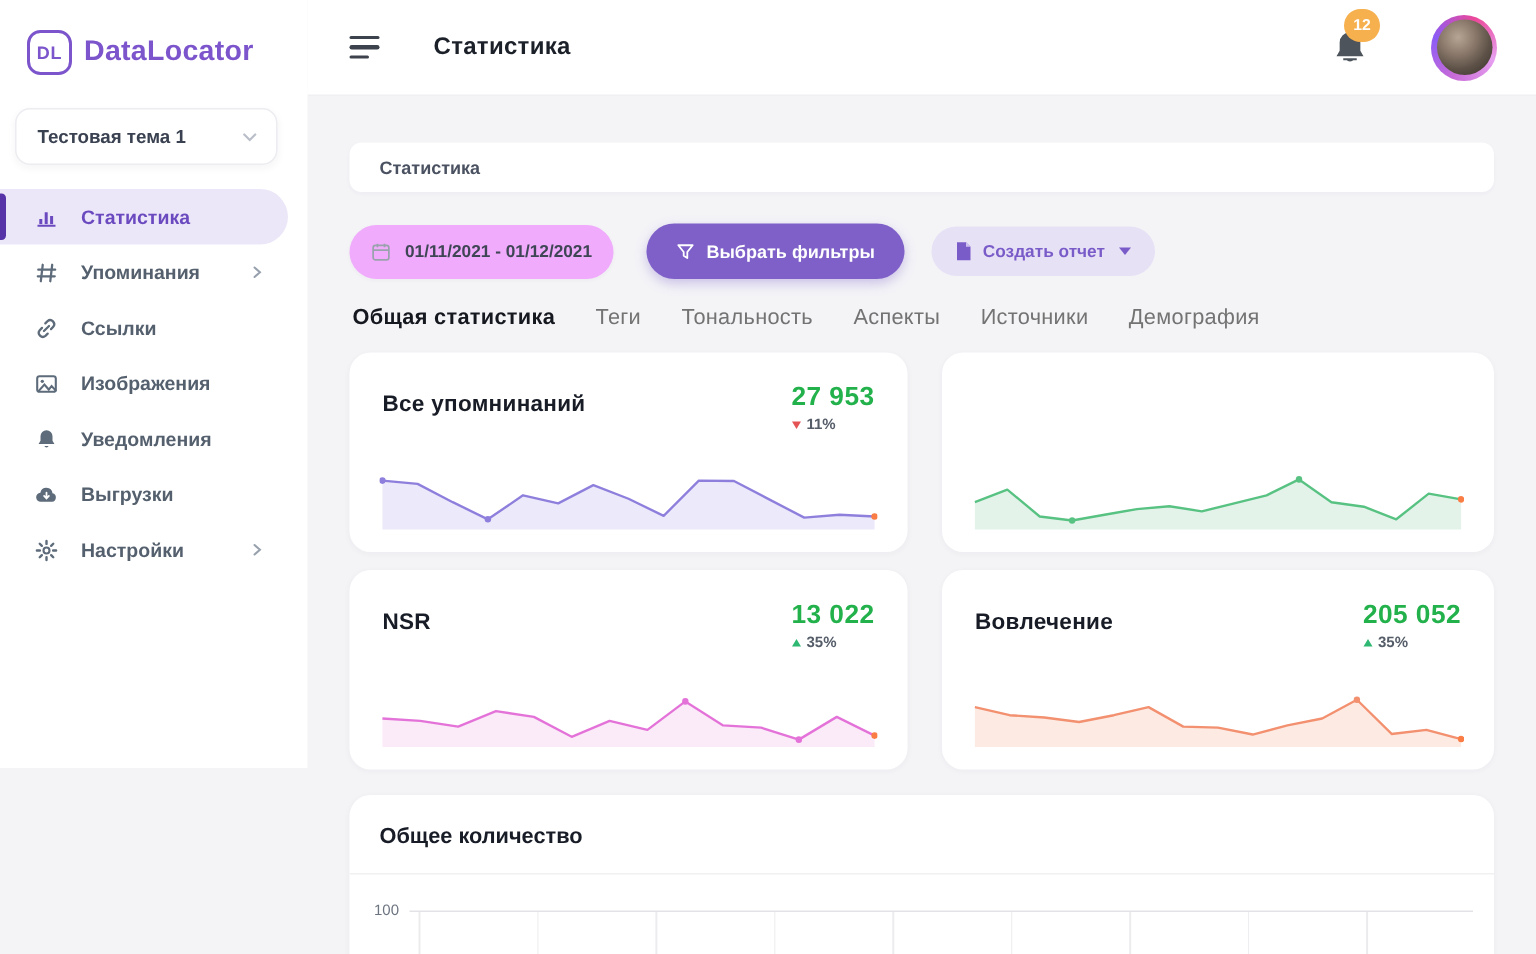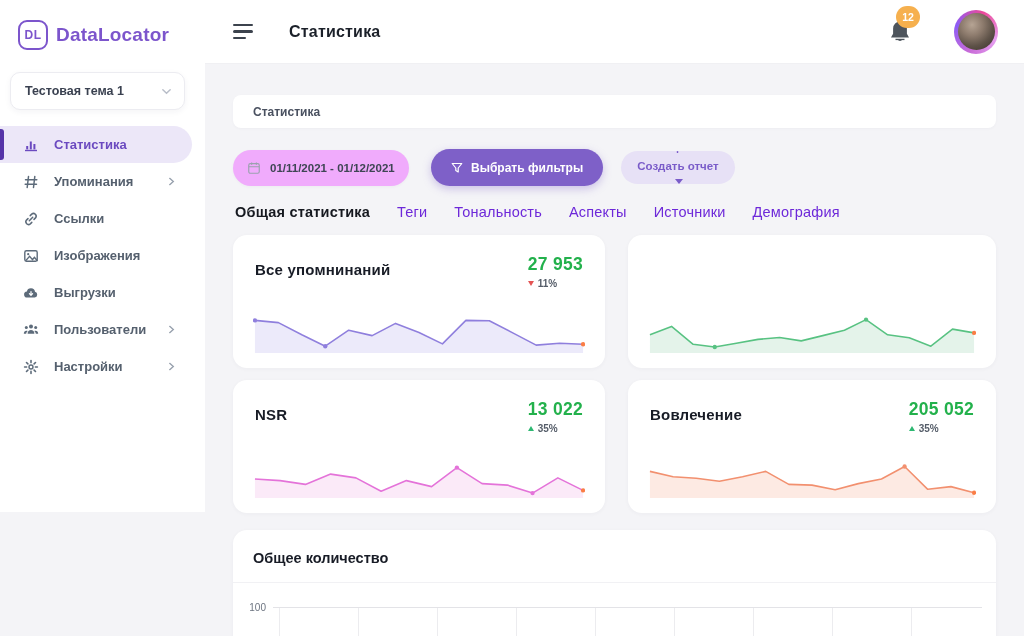--- a/index.html
+++ b/index.html
@@ -86,28 +86,28 @@
   .date-pill span { font-size:11.5px; color:#3e4554; font-weight:600; }
   .btn-filters {
     margin-left:22px; height:37px; padding:0 20px; border:none; cursor:pointer;
     background:#7e60c8; color:#fff; border-radius:19px; font-family:inherit;
     font-size:12px; font-weight:600; display:flex; align-items:center; gap:8px;
     box-shadow:0 3px 8px rgba(126,96,200,.35);
   }
   .btn-report {
     margin-left:18px; height:33px; padding:0 16px; border:none; cursor:pointer;
     background:#e7e1f6; color:#7a5cc9; border-radius:17px; font-family:inherit;
-    font-size:11.5px; font-weight:600; display:flex; align-items:center; gap:7px;flex-direction:column;
+    font-size:11.5px; font-weight:600; display:flex; align-items:center; gap:7px;
   }
   .caret-down {
     width:0; height:0; border-left:4px solid transparent; border-right:4px solid transparent;
     border-top:5px solid #7a5cc9; margin-left:2px;
   }
   .tabs { display:flex; align-items:center; gap:27px; margin:0 0 15px 2px; }
-  .tab { font-size:14.5px; color:#6d28d9; cursor:pointer; letter-spacing:.2px; }
+  .tab { font-size:14.5px; color:#737373; cursor:pointer; letter-spacing:.2px; }
   .tab.active { color:#15181f; font-weight:bold; }
   
   .cards-row { display:flex; gap:23px; margin-bottom:12px; }
   .cards-row.second { margin-bottom:17px; }
   .stat-card {
     background:#fff; border-radius:14px; height:133px; position:relative;
     box-shadow:0 1px 4px rgba(40,40,80,.04); padding:26px 22px 0 22px;
   }
   .stat-card.c0, .stat-card.c2 { width:372px; }
   .stat-card.c1, .stat-card.c3 { flex:1; }
@@ -193,44 +193,35 @@
         <svg class="ic" width="16" height="16" viewBox="0 0 16 16" fill="none" stroke="currentColor" stroke-width="1.4">
             <rect x="1.8" y="2.8" width="12.4" height="10.4" rx="1.6"></rect>
             <circle cx="5.2" cy="6.2" r="1.1" fill="currentColor" stroke="none"></circle>
             <path d="M3 12.4l3.6-4 2.9 3.3 1.9-2.3 2.8 3" stroke-linecap="round"></path>
           </svg>
       </span>
       <span class="nav-label">Изображения</span>
     </div>
     <div class="nav-item">
       <span class="nav-icon">
+        <svg class="ic" width="16" height="16" viewBox="0 0 16 16" fill="currentColor">
+            <path d="M8 1.8a4 4 0 00-4 4v3.1L2.7 11h10.6L12 8.9V5.8a4 4 0 00-4-4z"></path>
+            <path d="M6.6 12.4a1.5 1.5 0 002.8 0z"></path>
+          </svg>
+      </span>
+      <span class="nav-label">Уведомления</span>
+    </div>
+    <div class="nav-item">
+      <span class="nav-icon">
         <svg class="ic" width="16" height="16" viewBox="0 0 16 16">
             <path d="M4.3 12.5a3 3 0 01-.4-6A4.1 4.1 0 0112 6.8a2.9 2.9 0 01-.3 5.7z" fill="currentColor"></path>
             <path d="M8 6.5v3.6M6.4 8.6L8 10.3l1.6-1.7" fill="none" stroke="#fff" stroke-width="1.2" stroke-linecap="round"></path>
           </svg>
       </span>
       <span class="nav-label">Выгрузки</span>
-    </div>
-    <div class="nav-item">
-      <span class="nav-icon">
-        <svg class="ic" width="16" height="16" viewBox="0 0 16 16" fill="currentColor">
-            <circle cx="8" cy="4.6" r="2"></circle>
-            <path d="M4.6 11.7c0-2.2 1.5-3.6 3.4-3.6s3.4 1.4 3.4 3.6z"></path>
-            <circle cx="3.3" cy="5.6" r="1.5"></circle>
-            <path d="M.8 11.7c0-1.9 1.1-3 2.5-3 .5 0 1 .1 1.4.4-.9.8-1.4 1.9-1.5 2.6z"></path>
-            <circle cx="12.7" cy="5.6" r="1.5"></circle>
-            <path d="M15.2 11.7c0-1.9-1.1-3-2.5-3-.5 0-1 .1-1.4.4.9.8 1.4 1.9 1.5 2.6z"></path>
-          </svg>
-      </span>
-      <span class="nav-label">Пользователи</span>
-      <span class="nav-chevron">
-        <svg class="ic" width="9" height="9" viewBox="0 0 10 10">
-            <path d="M3 1.5L7 5 3 8.5" fill="none" stroke="currentColor" stroke-width="1.5" stroke-linecap="round"></path>
-          </svg>
-      </span>
     </div>
     <div class="nav-item">
       <span class="nav-icon">
         <svg class="ic" width="16" height="16" viewBox="0 0 16 16">
             <circle cx="8" cy="8" r="2" fill="none" stroke="currentColor" stroke-width="1.4"></circle>
             <g stroke="currentColor" stroke-width="1.6" stroke-linecap="round">
               <path d="M8 1.6v2M8 12.4v2M1.6 8h2M12.4 8h2M3.5 3.5l1.4 1.4M11.1 11.1l1.4 1.4M12.5 3.5l-1.4 1.4M4.9 11.1l-1.4 1.4"></path>
             </g>
           </svg>
       </span>

